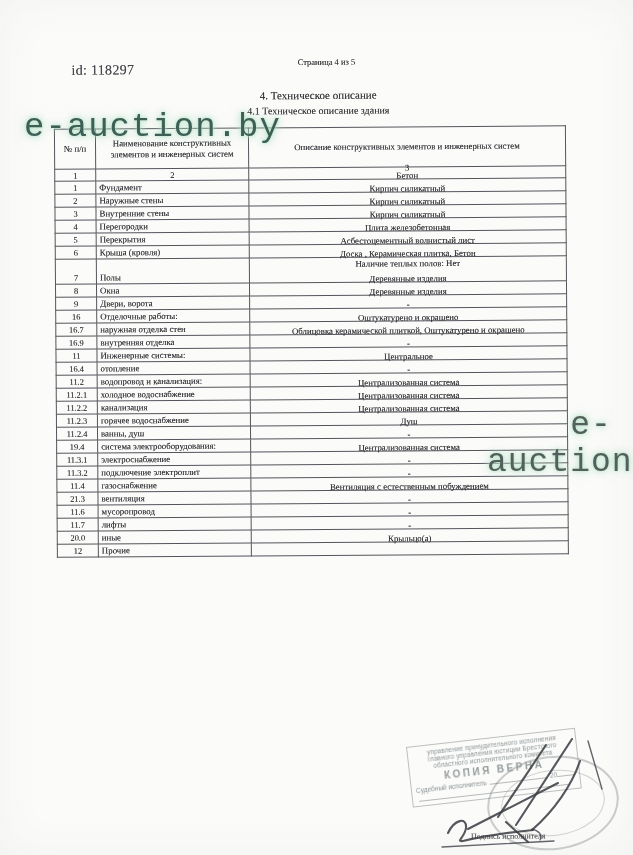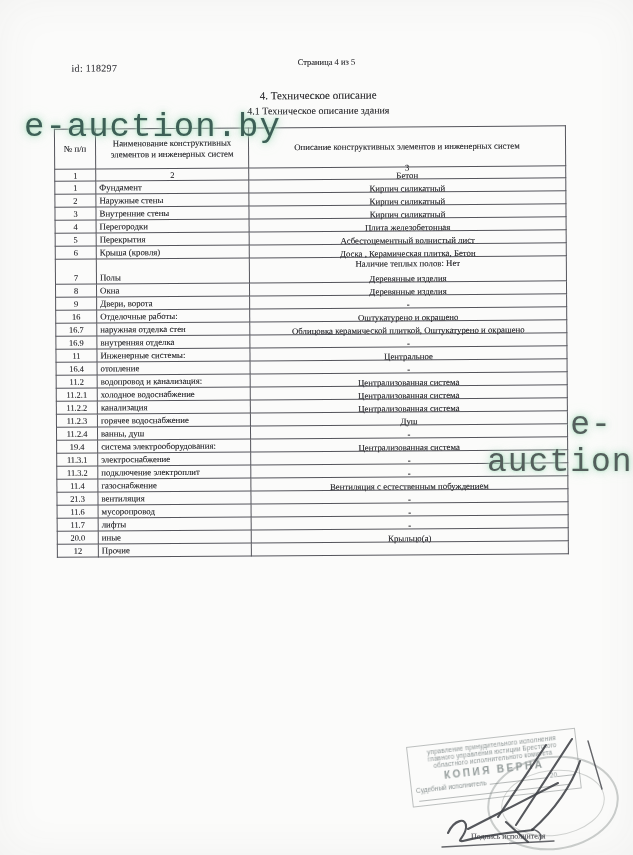--- a/index.html
+++ b/index.html
@@ -10,21 +10,21 @@
     overflow:hidden;
     font-family:"Liberation Serif", serif;
     color:#333336;
   }
   .sheet { position:absolute; inset:0; box-shadow: inset 0 0 45px rgba(80,80,70,.05); }
   .doc {
     position:absolute; inset:0;
     transform:rotate(-0.4deg);
     text-shadow:0 0 .5px rgba(70,70,75,.6);
   }
-  .doc-id { position:absolute; left:74px; top:61px; font-size:10px; color:#45454a; letter-spacing:.3px; }
+  .doc-id { position:absolute; left:74px; top:61px; font-size:14px; color:#45454a; letter-spacing:.3px; }
   .page-ind { position:absolute; left:0; top:57px; width:633px; text-align:center; font-size:8.5px; padding-left:25px; }
   .title  { position:absolute; left:0; top:89px;  width:633px; text-align:center; font-size:11px; padding-left:8px; }
   .subtitle{ position:absolute; left:0; top:105px; width:633px; text-align:center; font-size:10px; padding-left:8px; }
 
   table.spec {
     position:absolute; left:56px; top:127px; width:511px;
     border-collapse:collapse; table-layout:fixed;
     font-size:8.8px; color:#2e2e32;
   }
   .spec th, .spec td { border:1px solid #55555c; }

